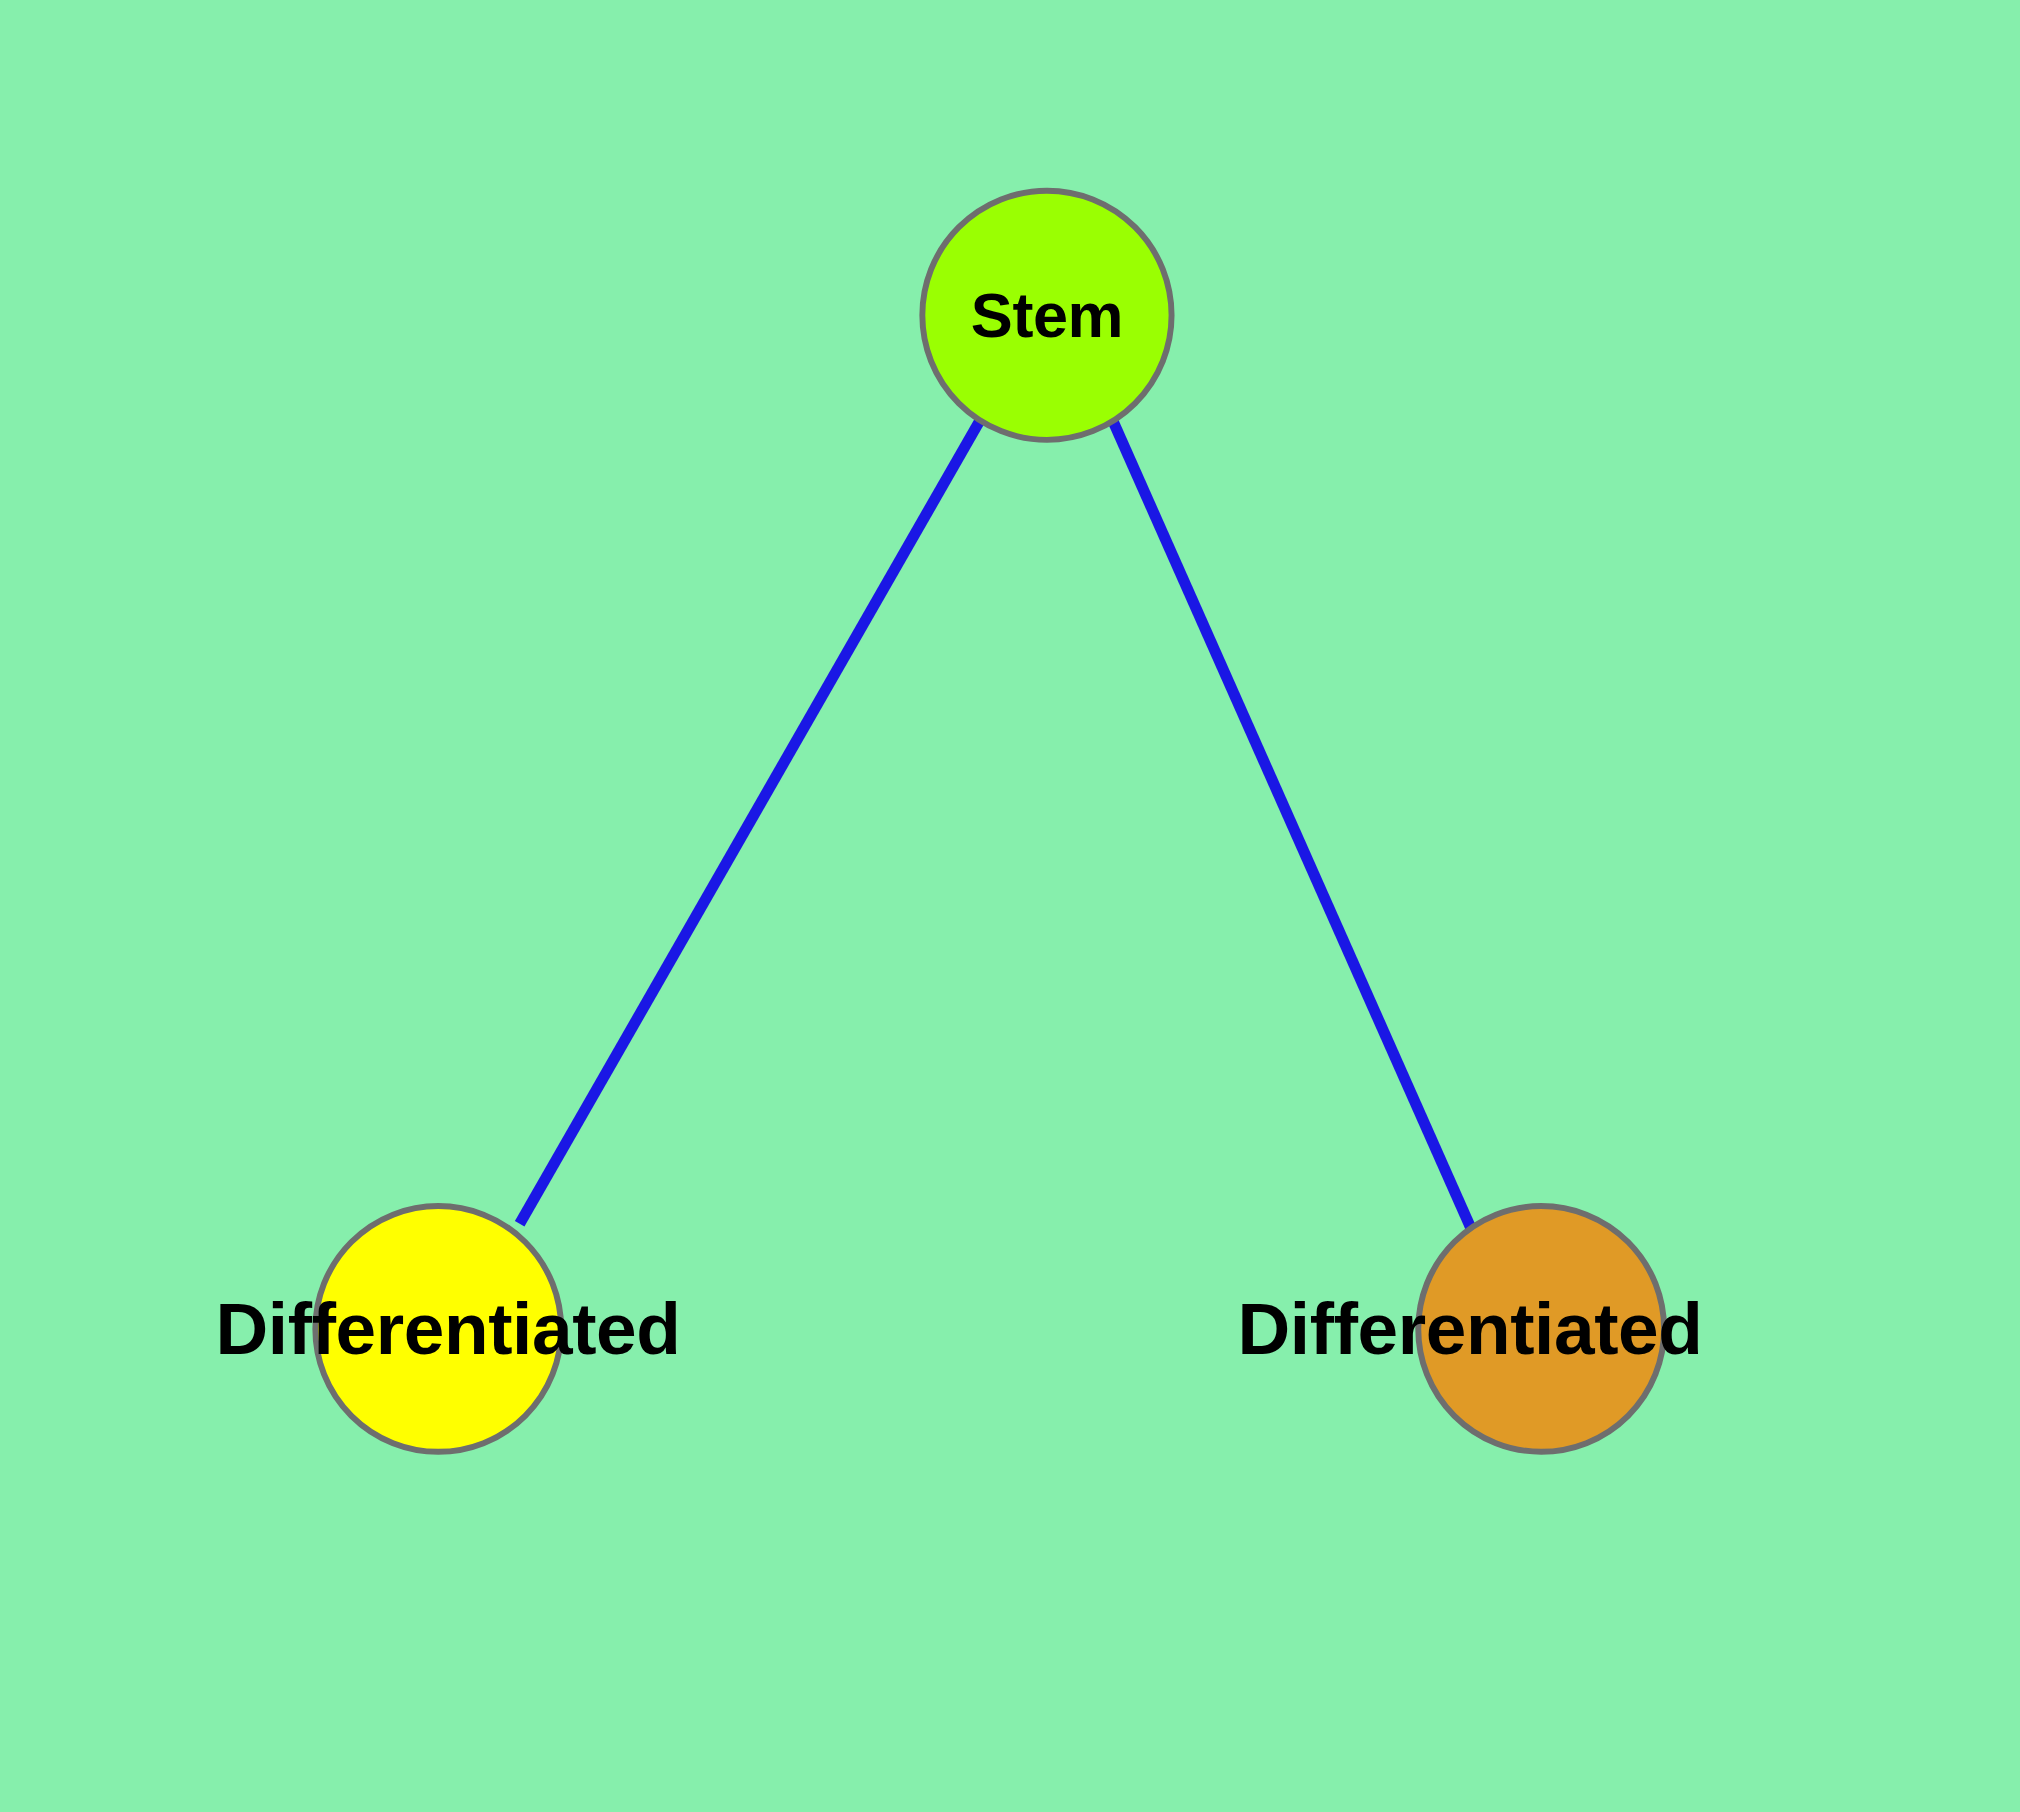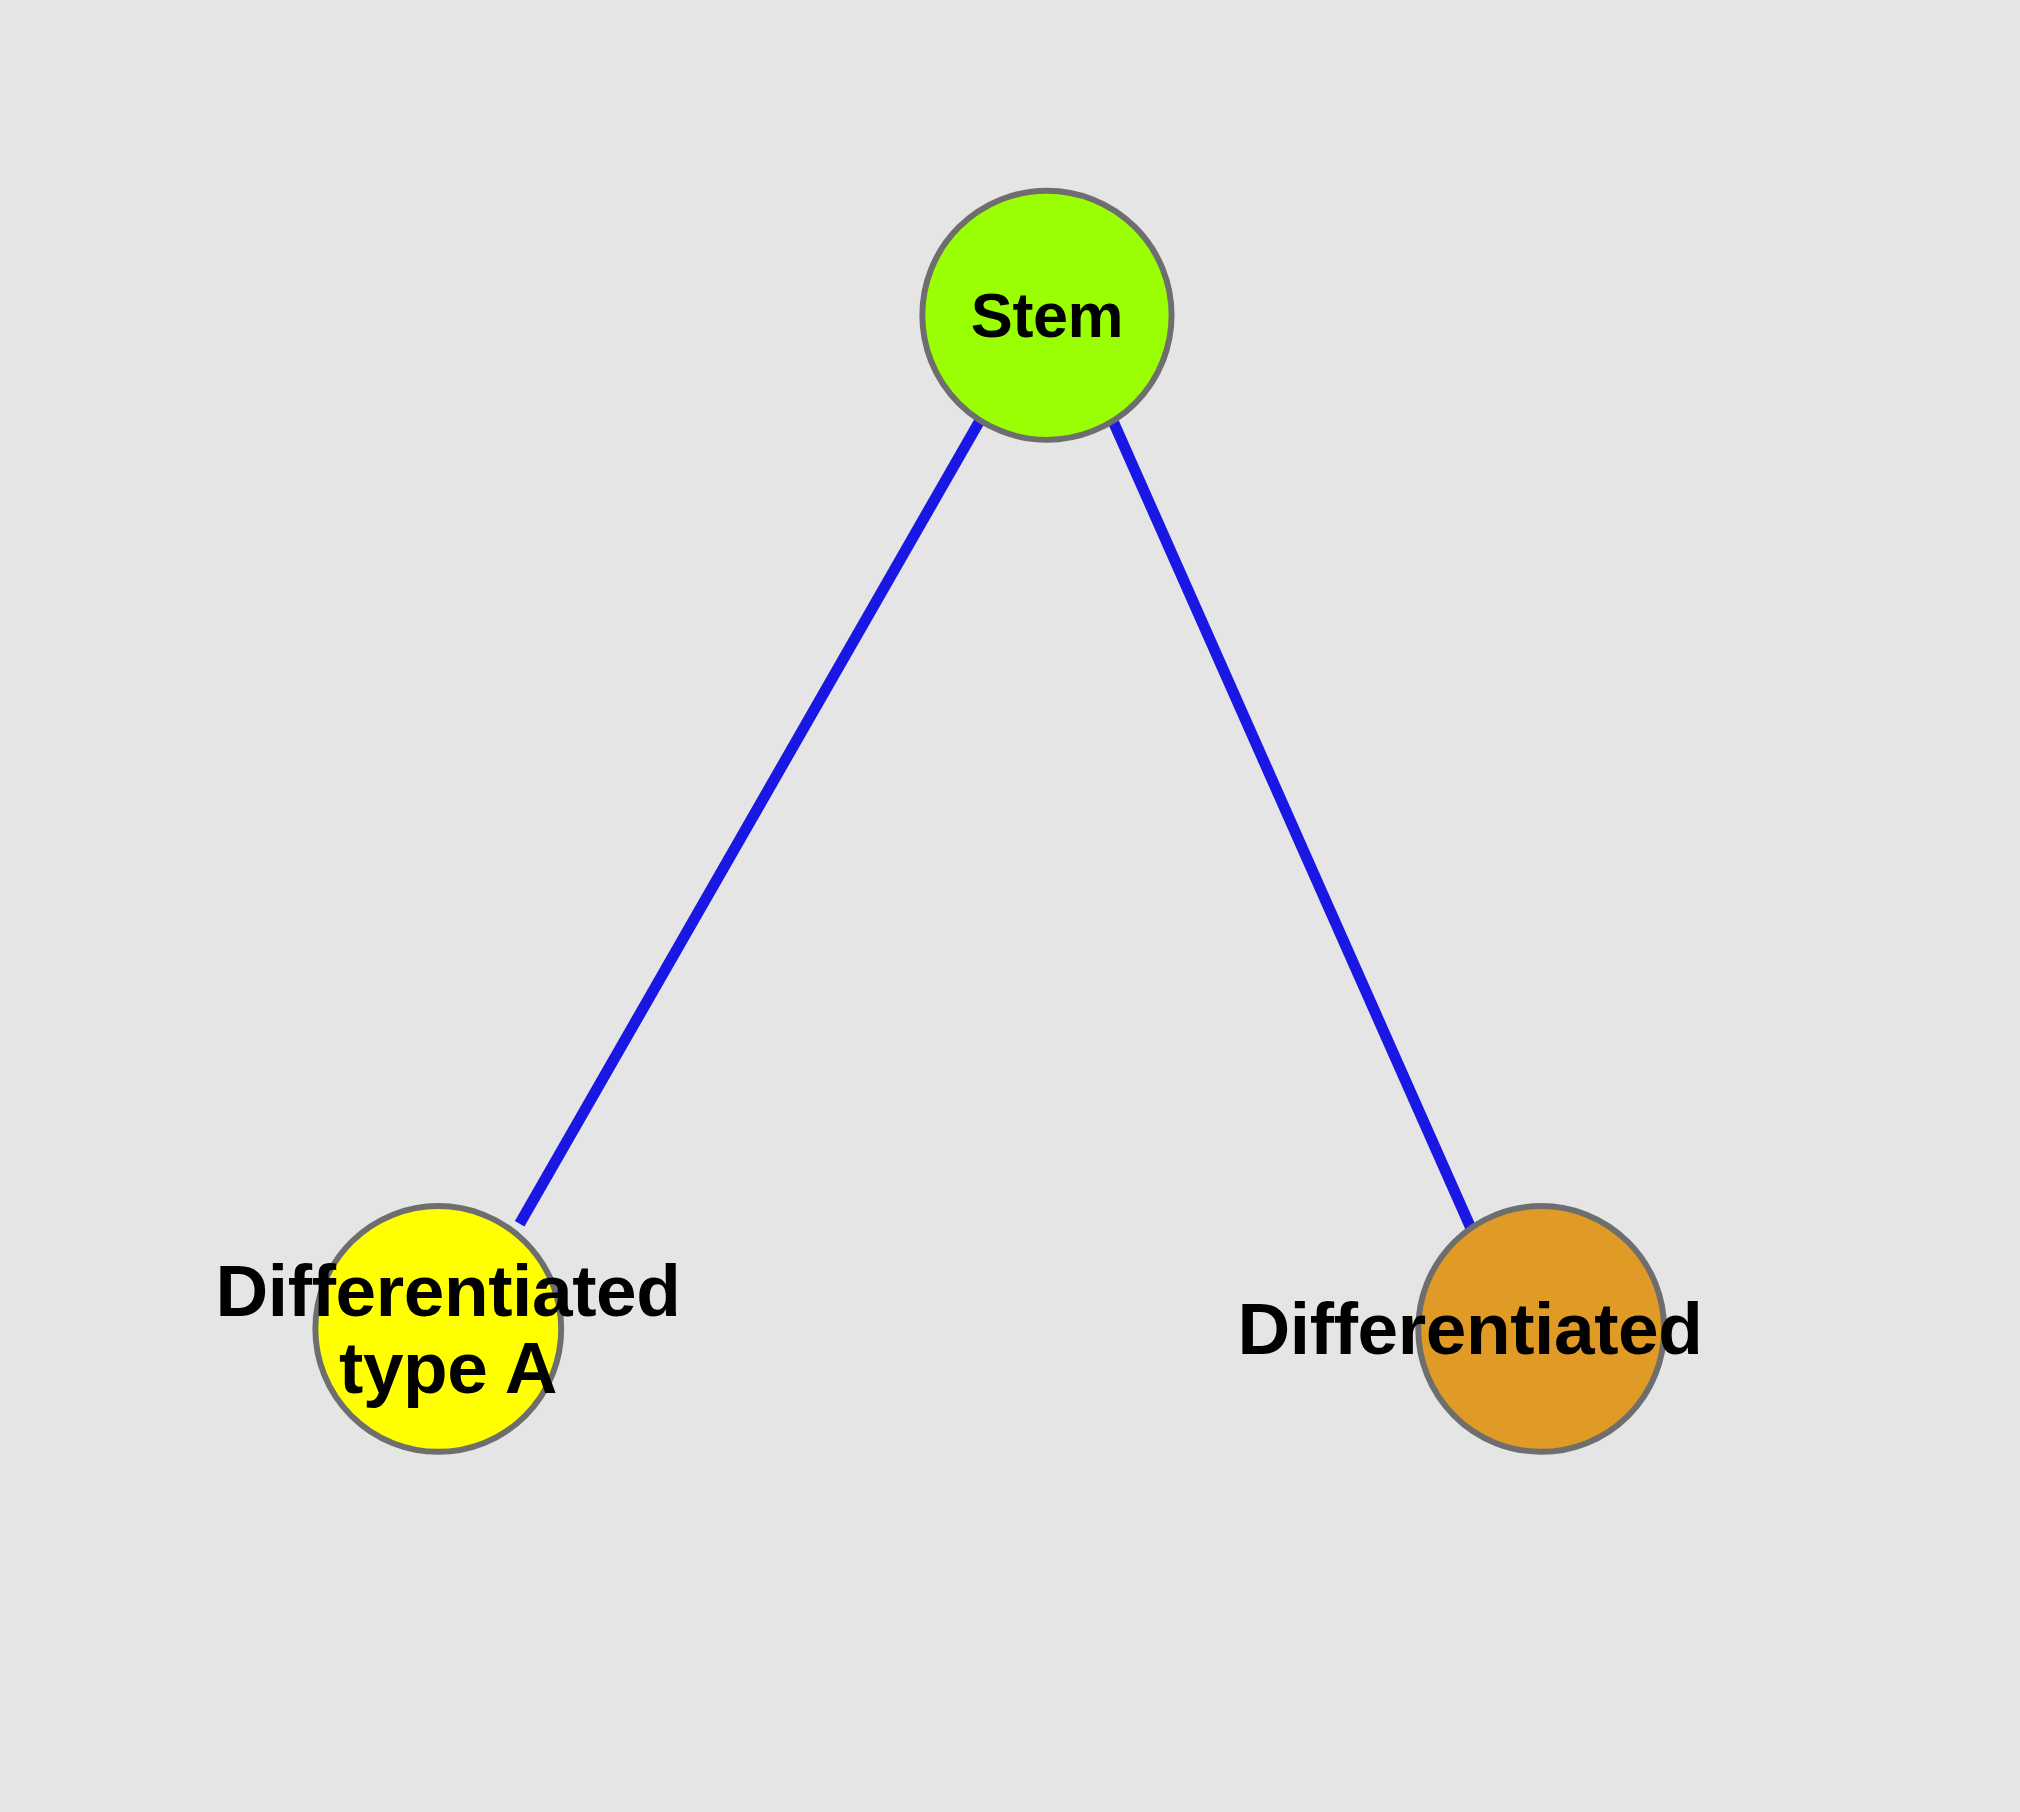--- a/index.html
+++ b/index.html
@@ -6,21 +6,21 @@
   html, body {
     margin: 0;
     padding: 0;
     background: #ffffff;
   }
   #canvas {
     position: relative;
     width: 2021px;
     height: 1812px;
     overflow: hidden;
-    background: #e5e5e5;
+    background: #86efac;
     font-family: "Liberation Sans", "DejaVu Sans", sans-serif;
   }
   #graph-svg {
     position: absolute;
     inset: 0;
     width: 2021px;
     height: 1812px;
     display: block;
   }
   .node-circle {
@@ -65,18 +65,18 @@
     <g id="nodes-group">
         <circle class="node-circle" cx="1235" cy="372" r="147" fill="#9aff02" stroke="#6e6e6e" stroke-width="7"></circle>
         <circle class="node-circle" cx="517" cy="1568" r="145" fill="#ffff00" stroke="#6e6e6e" stroke-width="7"></circle>
         <circle class="node-circle" cx="1818" cy="1568" r="145" fill="#e09a26" stroke="#6e6e6e" stroke-width="7"></circle>
       </g>
 
   </svg>
 
   <div id="labels-layer">
       <div class="node-label lbl-pos label-root" style="left: 1047px; top: 315px; font-size: 63px; color: rgb(0, 0, 0);"><div>Stem</div></div>
-      <div class="node-label lbl-pos label-leaf" style="left: 424px; top: 1329px; font-size: 73px; color: rgb(0, 0, 0);"><div>Differentiated</div><div>type A</div></div>
+      <div class="node-label lbl-pos label-leaf" style="left: 424px; top: 1329px; font-size: 73px; color: rgb(0, 0, 0);"><div>Differentiated</div></div>
       <div class="node-label lbl-pos label-leaf" style="left: 1446px; top: 1329px; font-size: 73px; color: rgb(0, 0, 0);"><div>Differentiated</div></div>
     </div>
 
 </div>
 
 
 </body></html>

